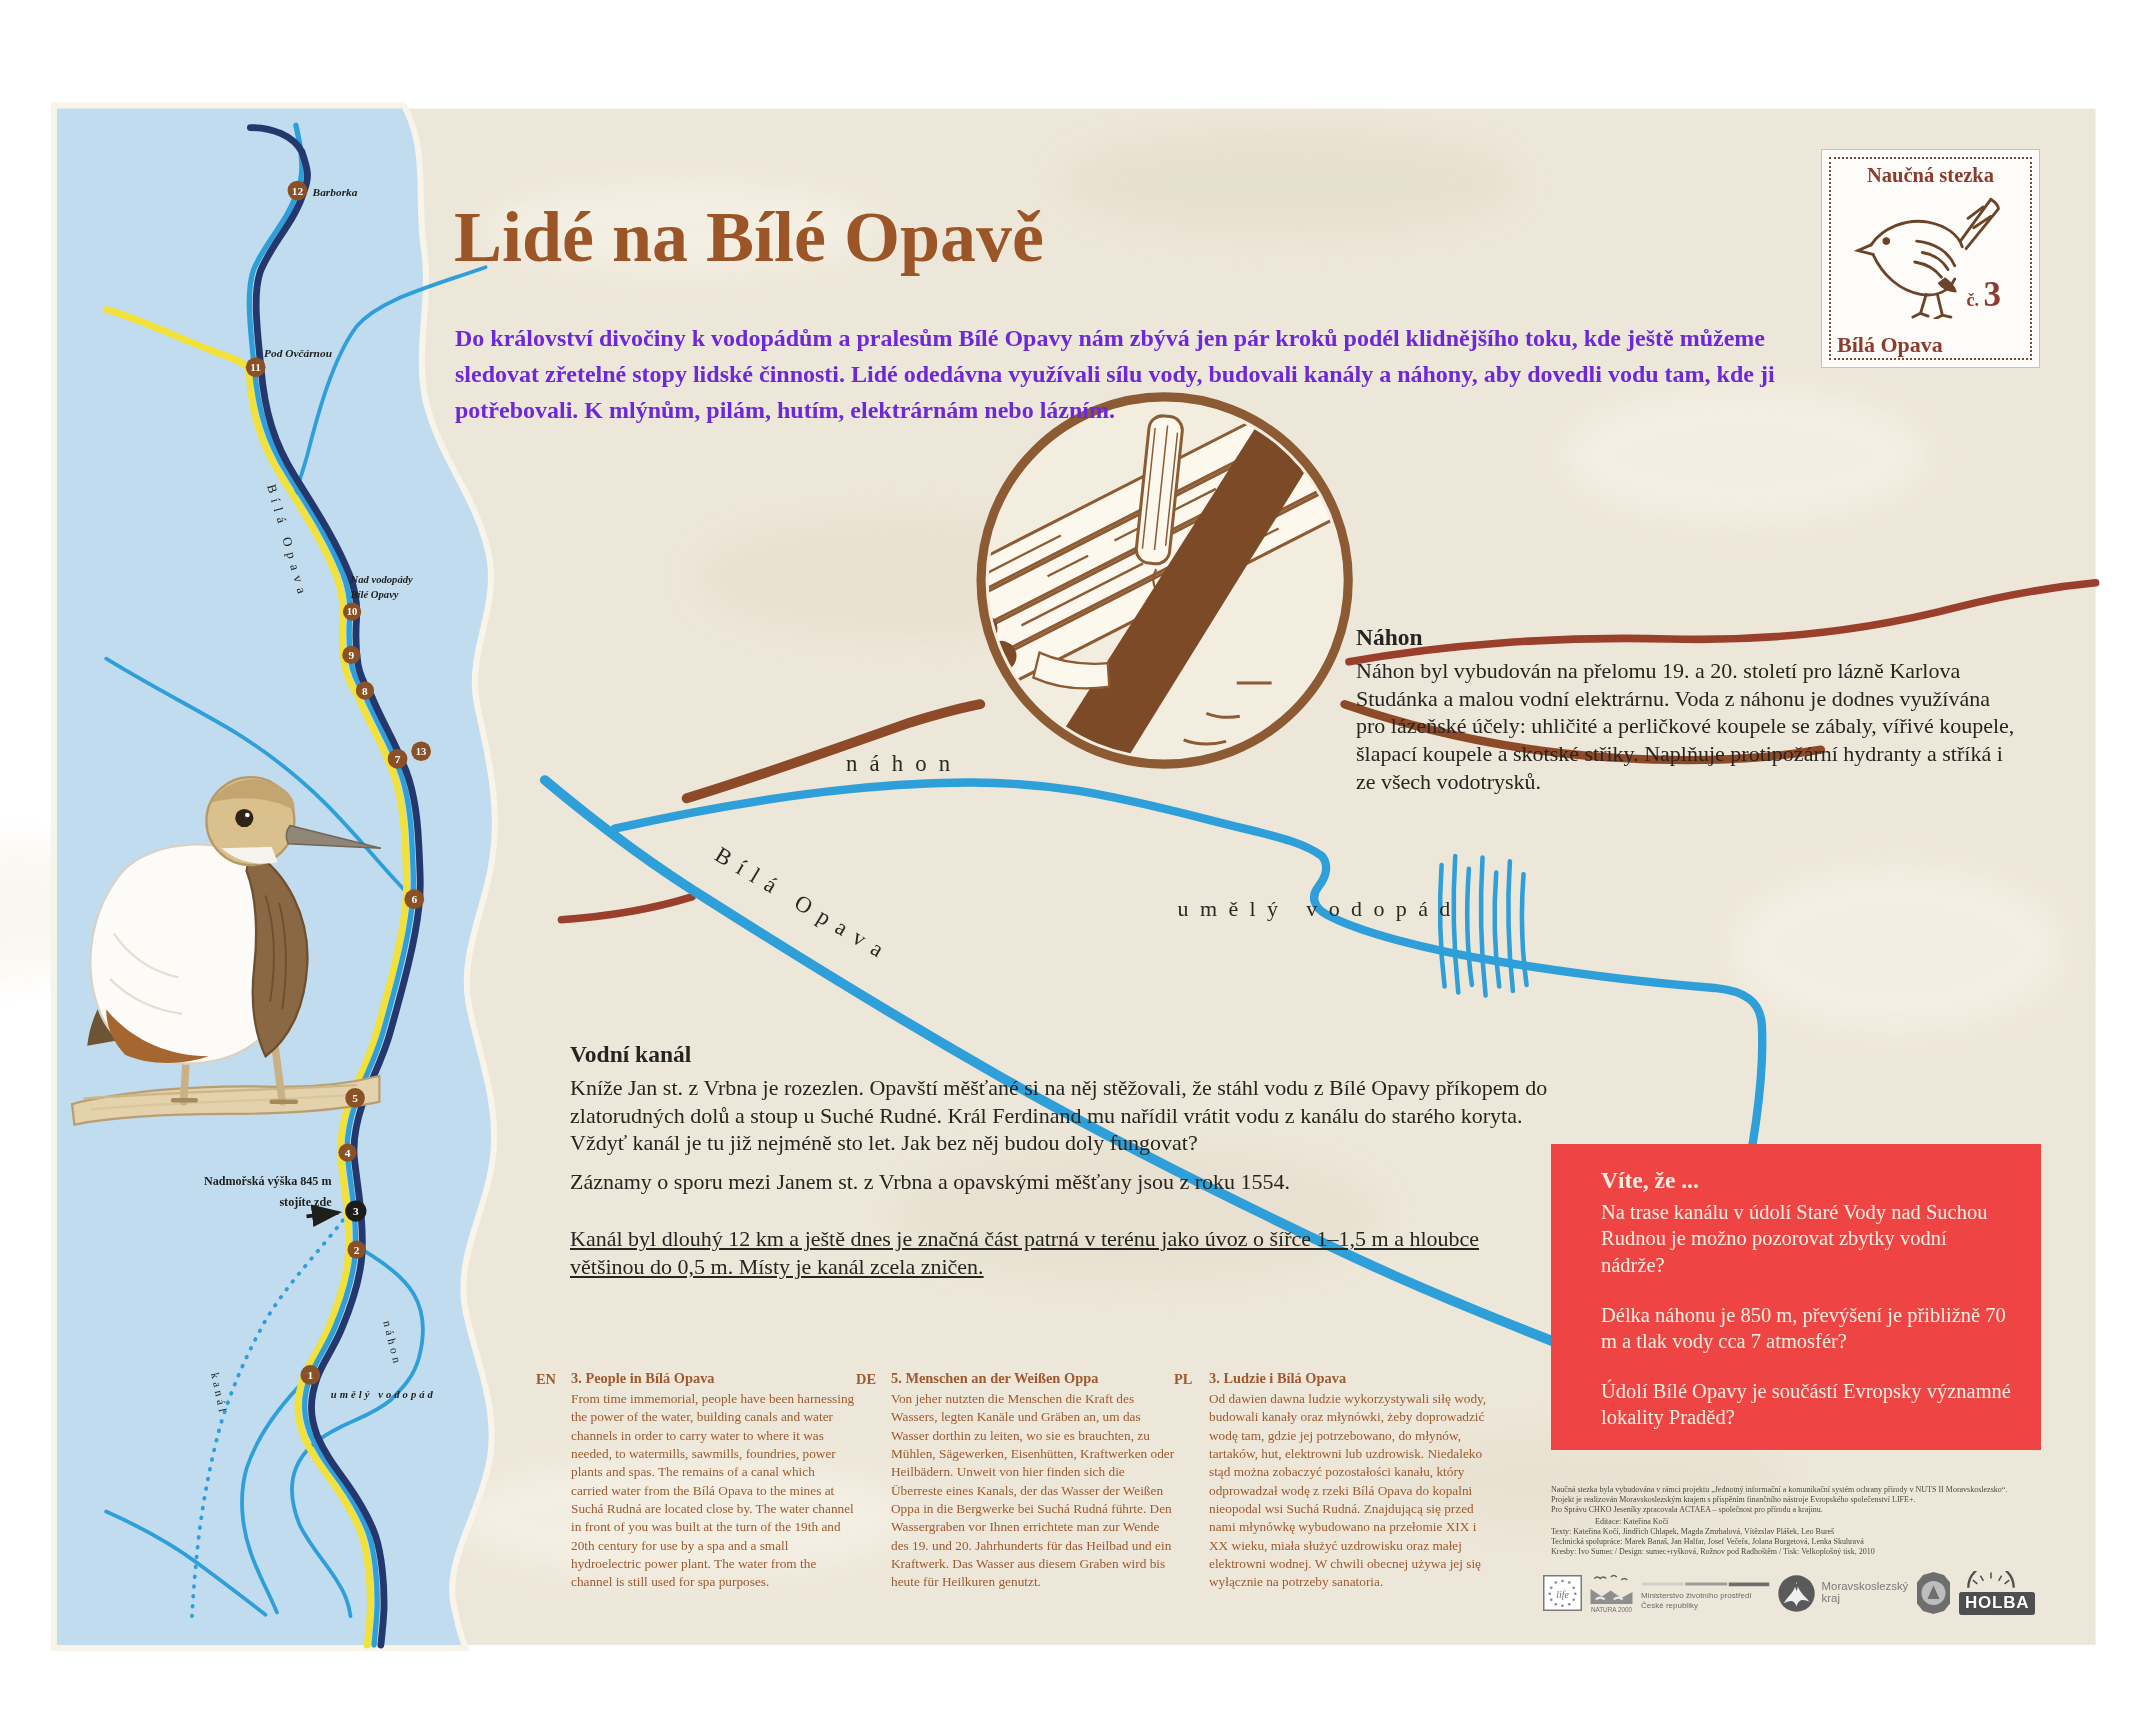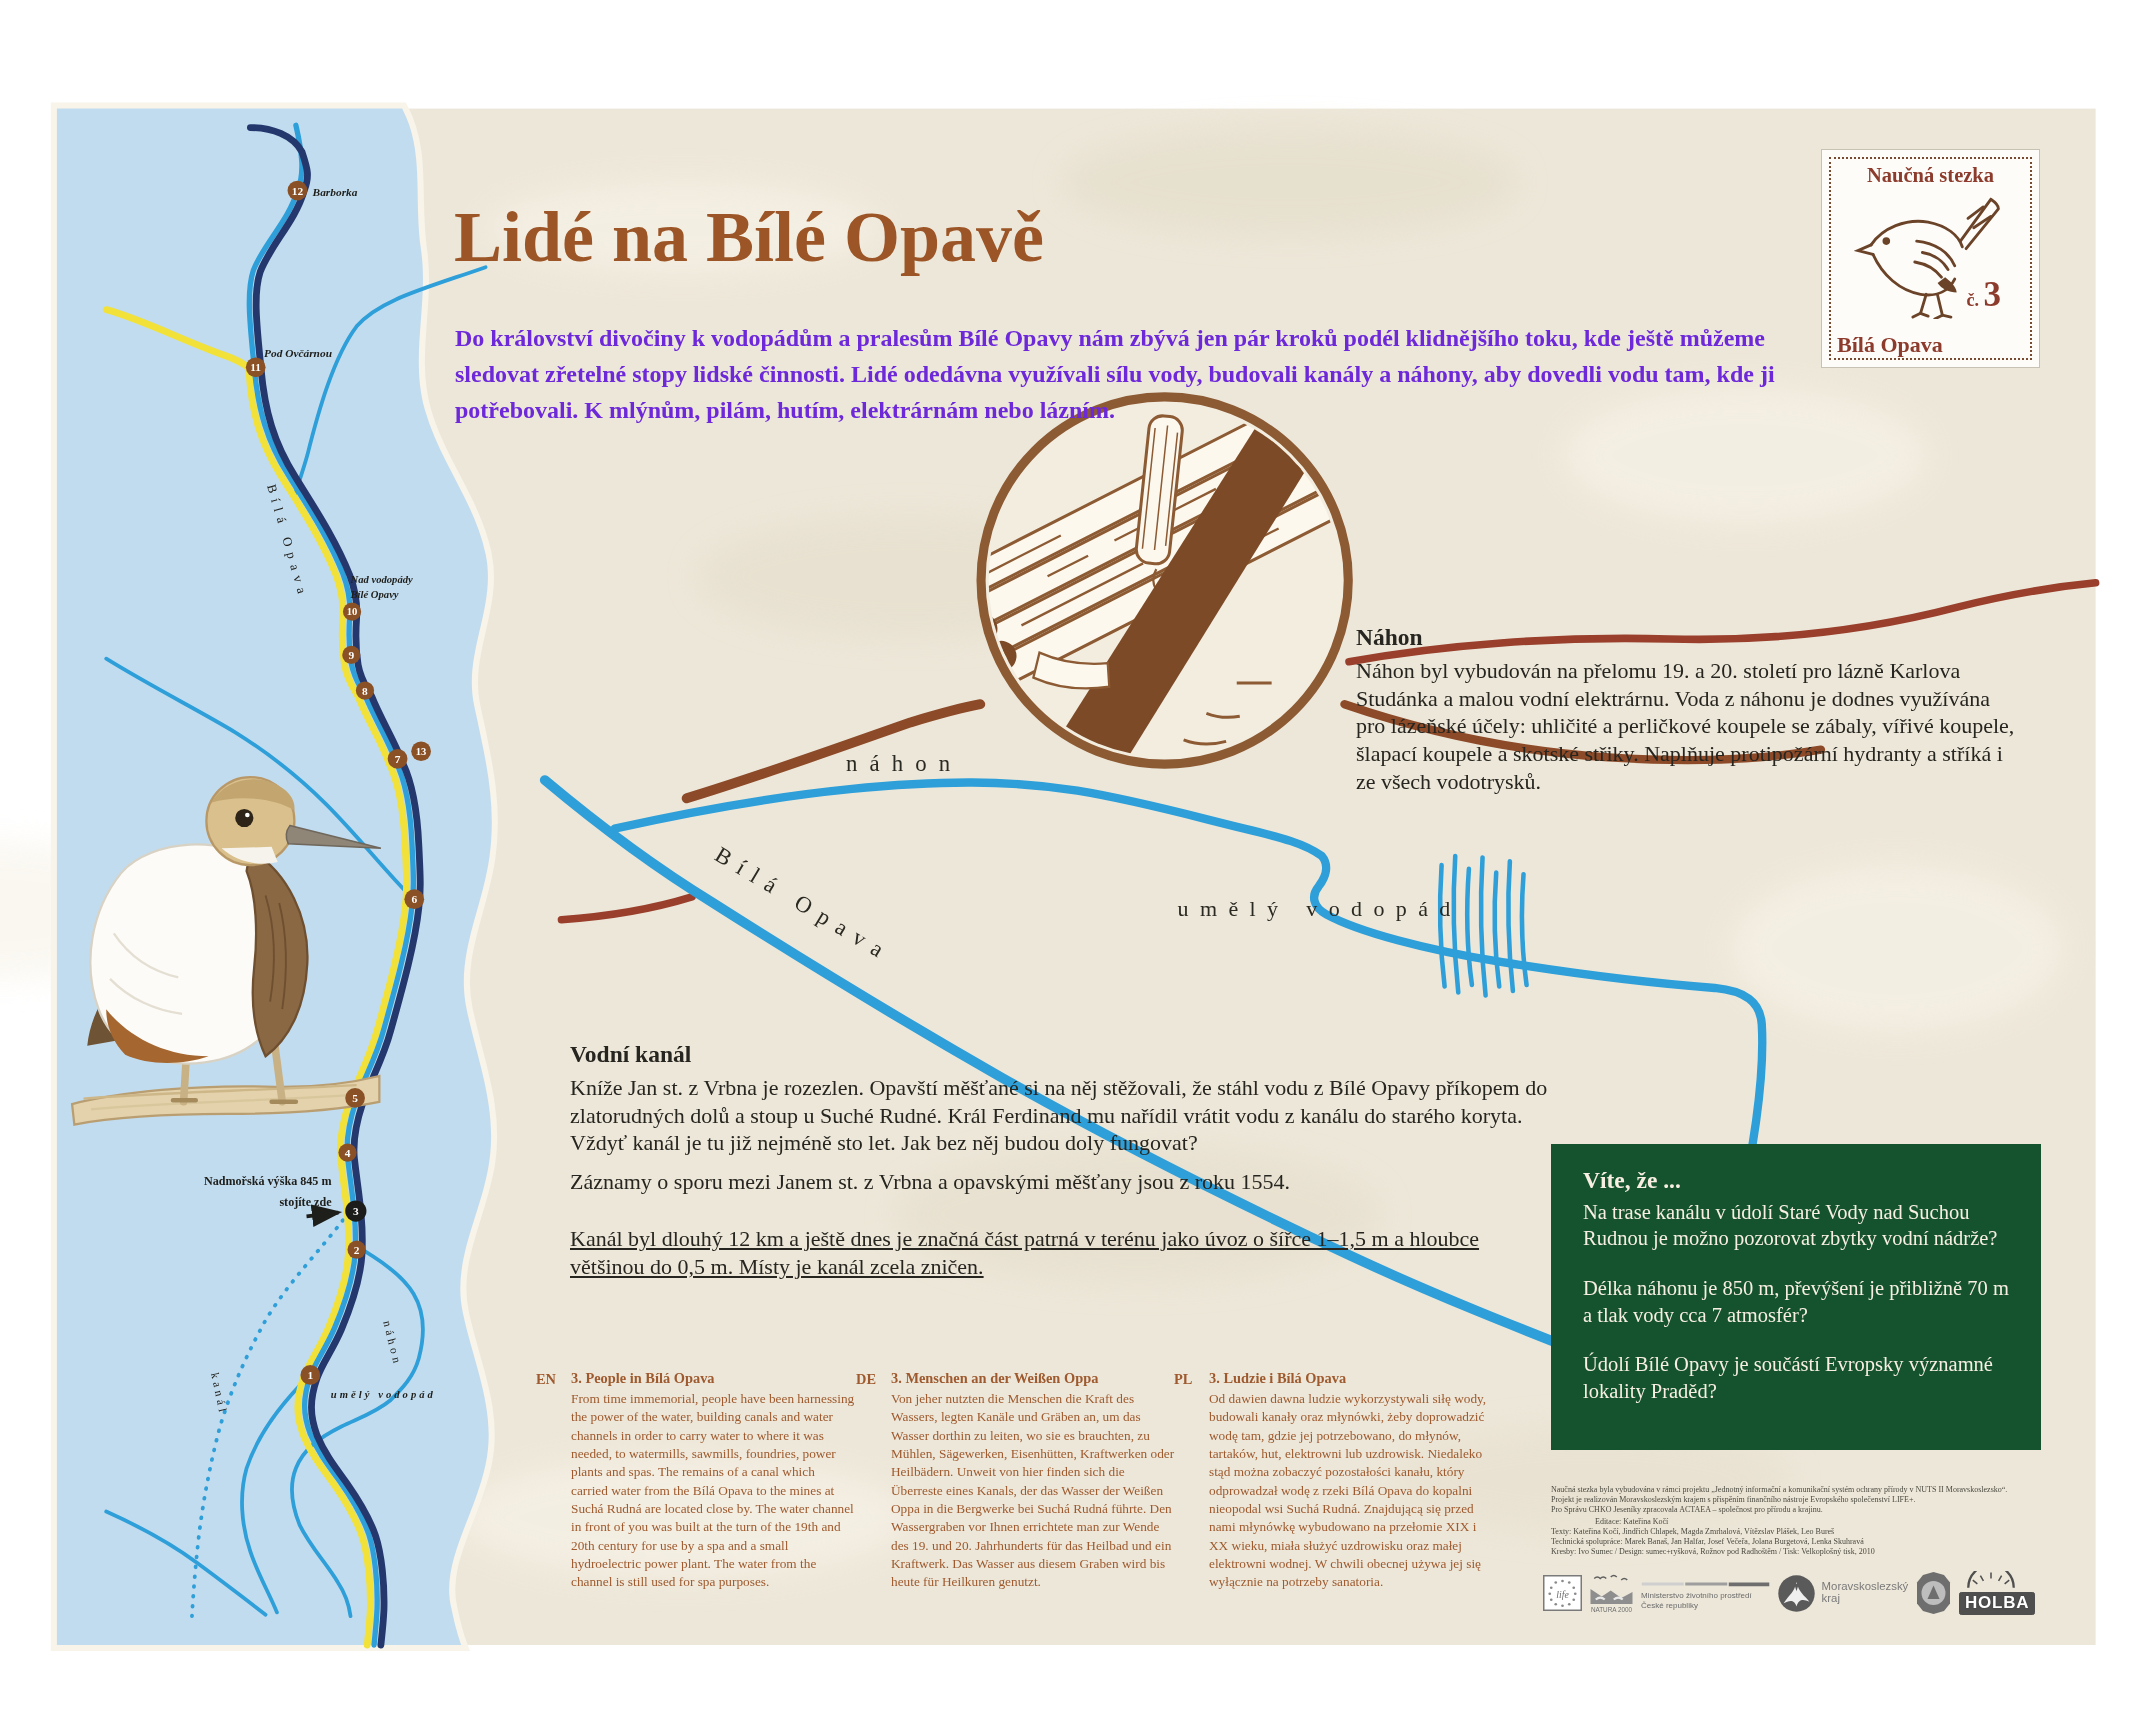--- a/index.html
+++ b/index.html
@@ -12,21 +12,21 @@
   #intro{left:455px;top:320px;width:1358px;font-size:24px;font-weight:bold;color:#6d28d9;line-height:1.5;font-family:Liberation Serif, serif;}
   
   .sec h2{margin:0 0 6px 0;font-size:23.5px;color:#26251F;}
   .sec p{margin:0;font-size:22px;color:#26251F;line-height:1.26;}
   #nahon-sec{left:1356px;top:624px;width:660px;}
   #vodni-sec{left:570px;top:1041px;width:982px;}
   #vodni-sec p + p{margin-top:10.6px;}
   #vodni-sec p.gap{margin-top:30px;text-decoration:underline;}
   
   #vite-box{left:1551px;top:1144px;width:490px;height:306px;box-sizing:border-box;
-            background:#14532d;color:#F8EFE2;padding:23px 30px 18px 32px;}
+            background:#ef4444;color:#F8EFE2;padding:23px 30px 18px 50px;}
   #vite-box h2{margin:0 0 4.6px 0;font-size:23.5px;}
   #vite-box p{margin:0 0 0 0;font-size:20.5px;line-height:1.3;}
   #vite-box p + p{margin-top:23px;}
   
   .tcol{position:absolute;top:1370px;width:319px;color:#9E5A2E;}
   .tprefix{position:absolute;left:0;top:0.8px;font-weight:bold;font-size:14.4px;}
   .tbody{margin-left:35px;}
   .theading{font-weight:bold;font-size:14.4px;margin:0 0 3px 0;}
   .ttext{font-size:13.3px;line-height:1.38;margin:0;}
   #tcol-en{left:536px;} #tcol-de{left:856px;} #tcol-pl{left:1174px;}
@@ -326,21 +326,21 @@
 <div class="tcol" id="tcol-en">
   <span class="tprefix">EN</span>
   <div class="tbody">
     <p class="theading">3. People in Bílá Opava</p>
     <p class="ttext">From time immemorial, people have been harnessing the power of the water, building canals and water channels in order to carry water to where it was needed, to watermills, sawmills, foundries, power plants and spas. The remains of a canal which carried water from the Bílá Opava to the mines at Suchá Rudná are located close by. The water channel in front of you was built at the turn of the 19th and 20th century for use by a spa and a small hydroelectric power plant. The water from the channel is still used for spa purposes.</p>
   </div>
 </div>
 <div class="tcol" id="tcol-de">
   <span class="tprefix">DE</span>
   <div class="tbody">
-    <p class="theading">3. Menschen an der Weißen Oppa</p>
+    <p class="theading">5. Menschen an der Weißen Oppa</p>
     <p class="ttext">Von jeher nutzten die Menschen die Kraft des Wassers, legten Kanäle und Gräben an, um das Wasser dorthin zu leiten, wo sie es brauchten, zu Mühlen, Sägewerken, Eisenhütten, Kraftwerken oder Heilbädern. Unweit von hier finden sich die Überreste eines Kanals, der das Wasser der Weißen Oppa in die Bergwerke bei Suchá Rudná führte. Den Wassergraben vor Ihnen errichtete man zur Wende des 19. und 20. Jahrhunderts für das Heilbad und ein Kraftwerk. Das Wasser aus diesem Graben wird bis heute für Heilkuren genutzt.</p>
   </div>
 </div>
 <div class="tcol" id="tcol-pl">
   <span class="tprefix">PL</span>
   <div class="tbody">
     <p class="theading">3. Ludzie i Bílá Opava</p>
     <p class="ttext">Od dawien dawna ludzie wykorzystywali siłę wody, budowali kanały oraz młynówki, żeby doprowadzić wodę tam, gdzie jej potrzebowano, do młynów, tartaków, hut, elektrowni lub uzdrowisk. Niedaleko stąd można zobaczyć pozostałości kanału, który odprowadzał wodę z rzeki Bílá Opava do kopalni nieopodal wsi Suchá Rudná. Znajdującą się przed nami młynówkę wybudowano na przełomie XIX i XX wieku, miała służyć uzdrowisku oraz małej elektrowni wodnej. W chwili obecnej używa jej się wyłącznie na potrzeby sanatoria.</p>
   </div>
 </div>

